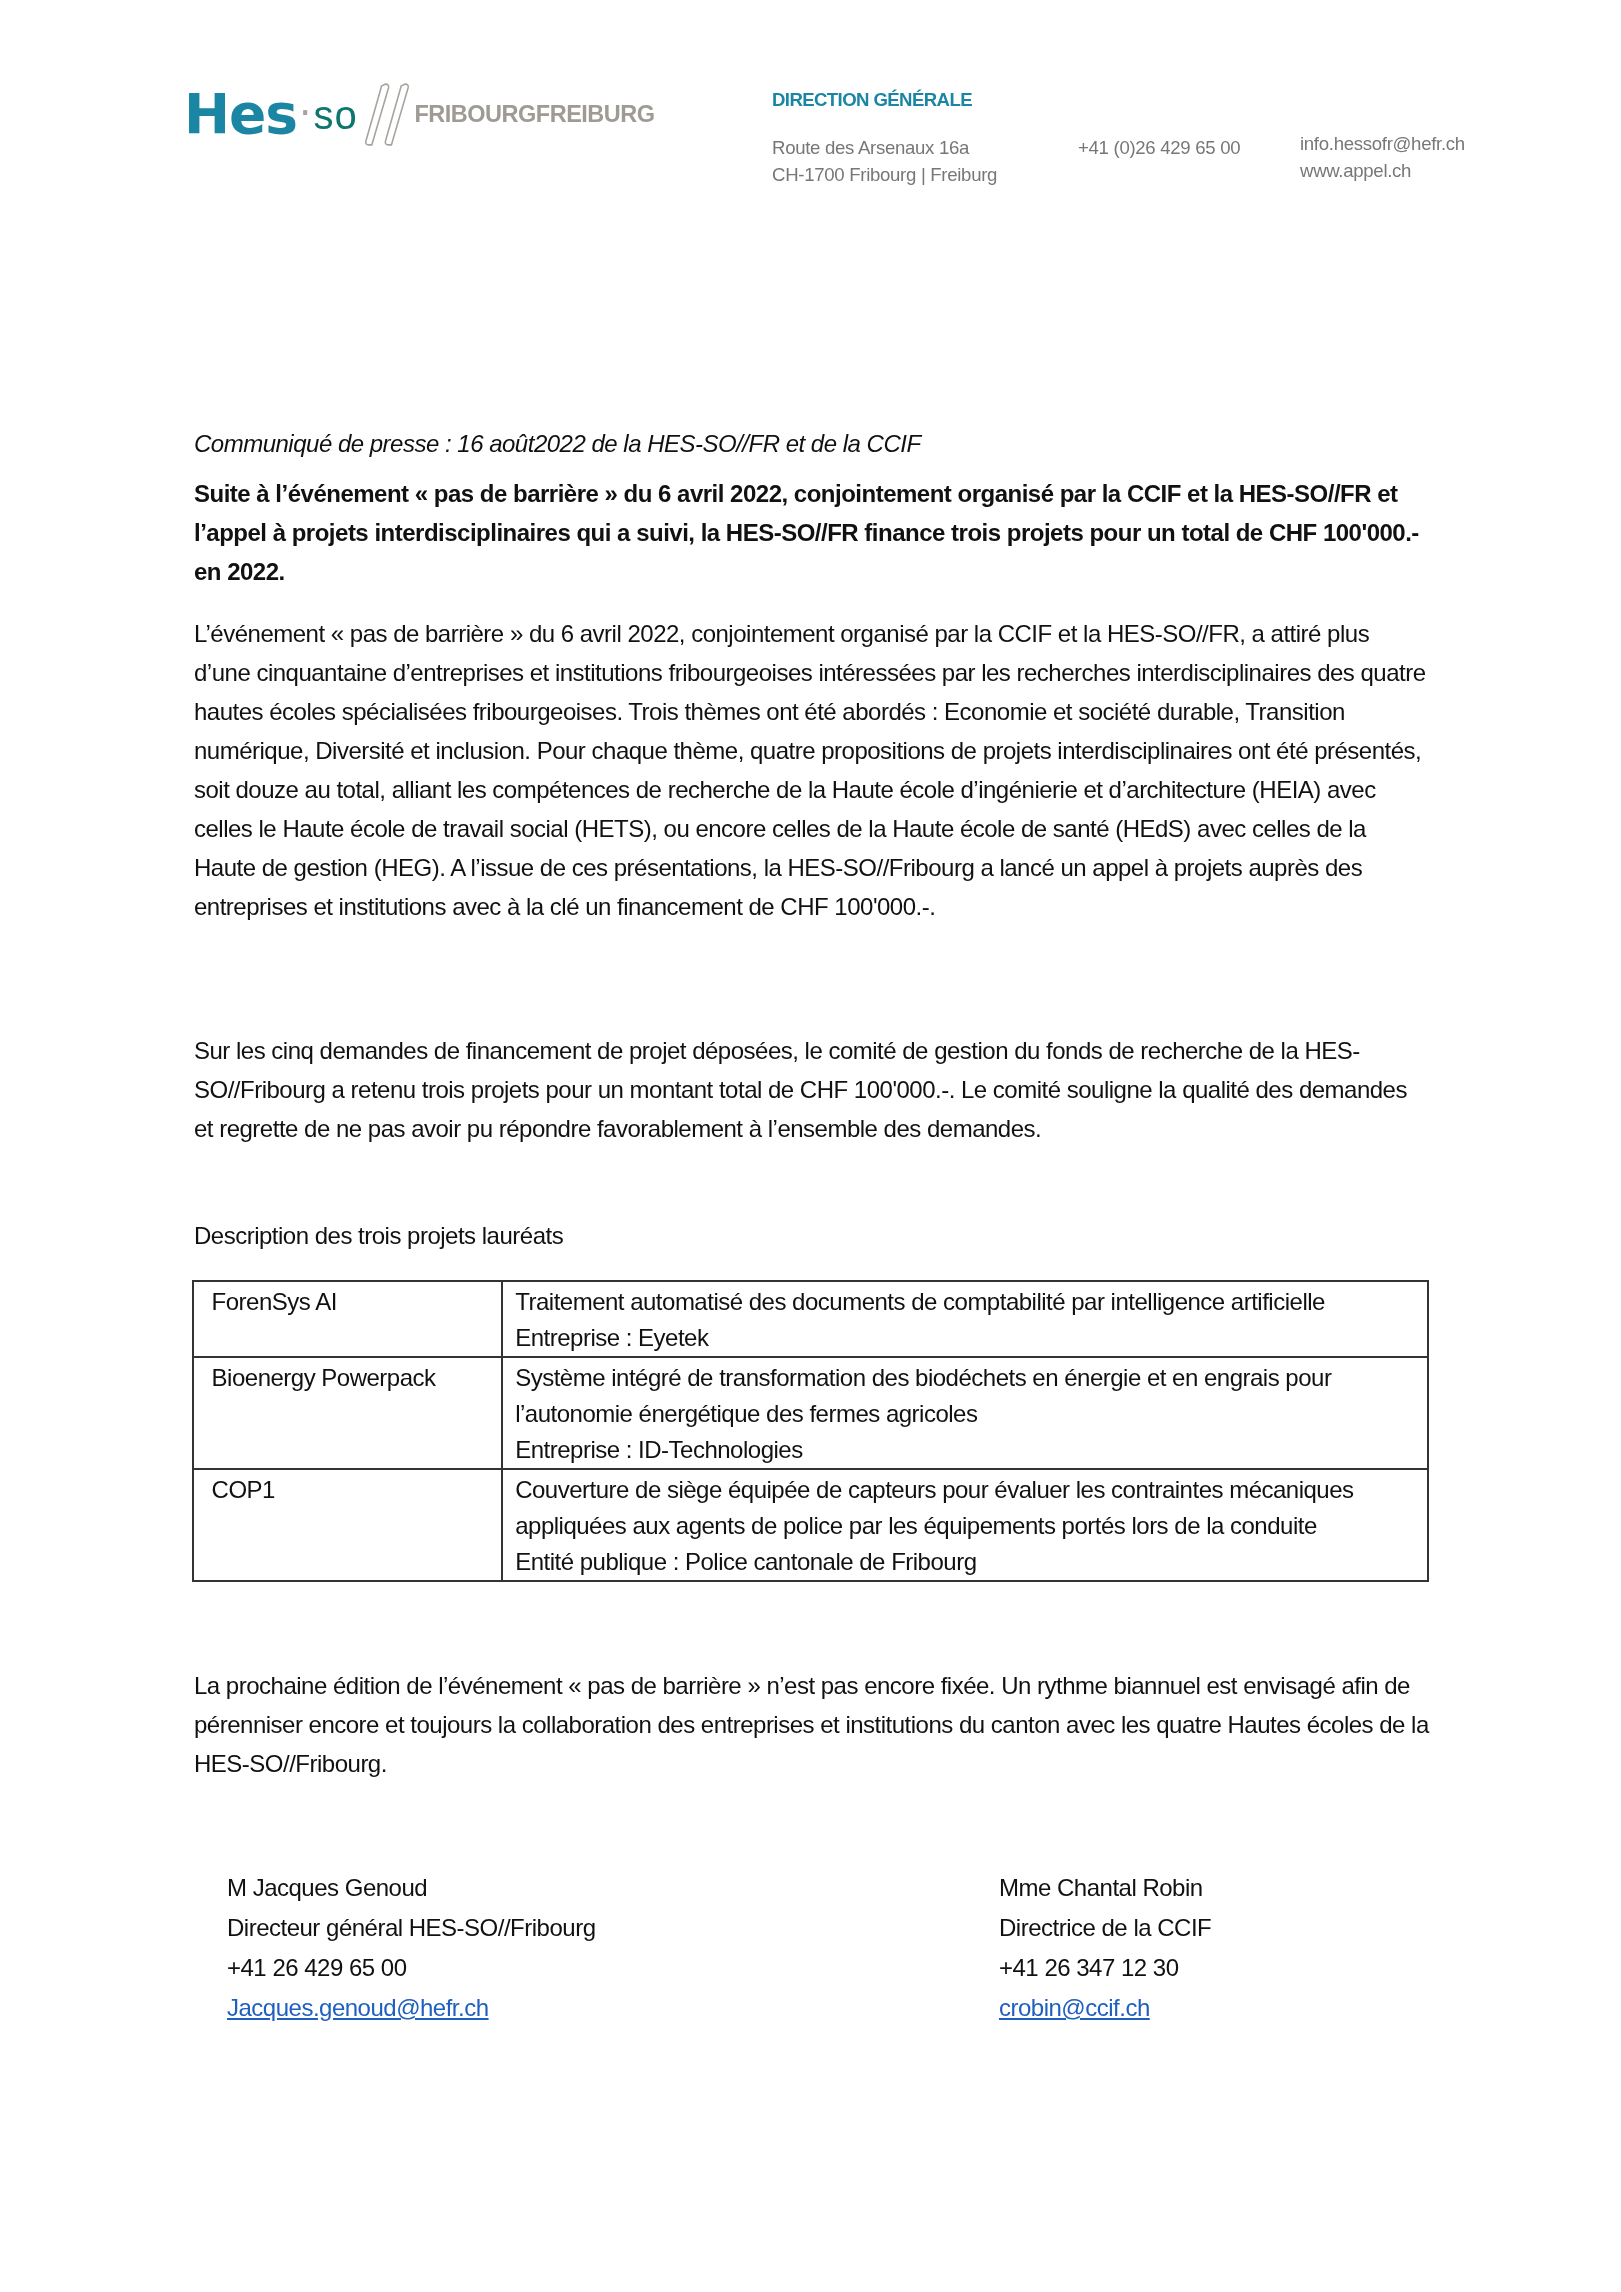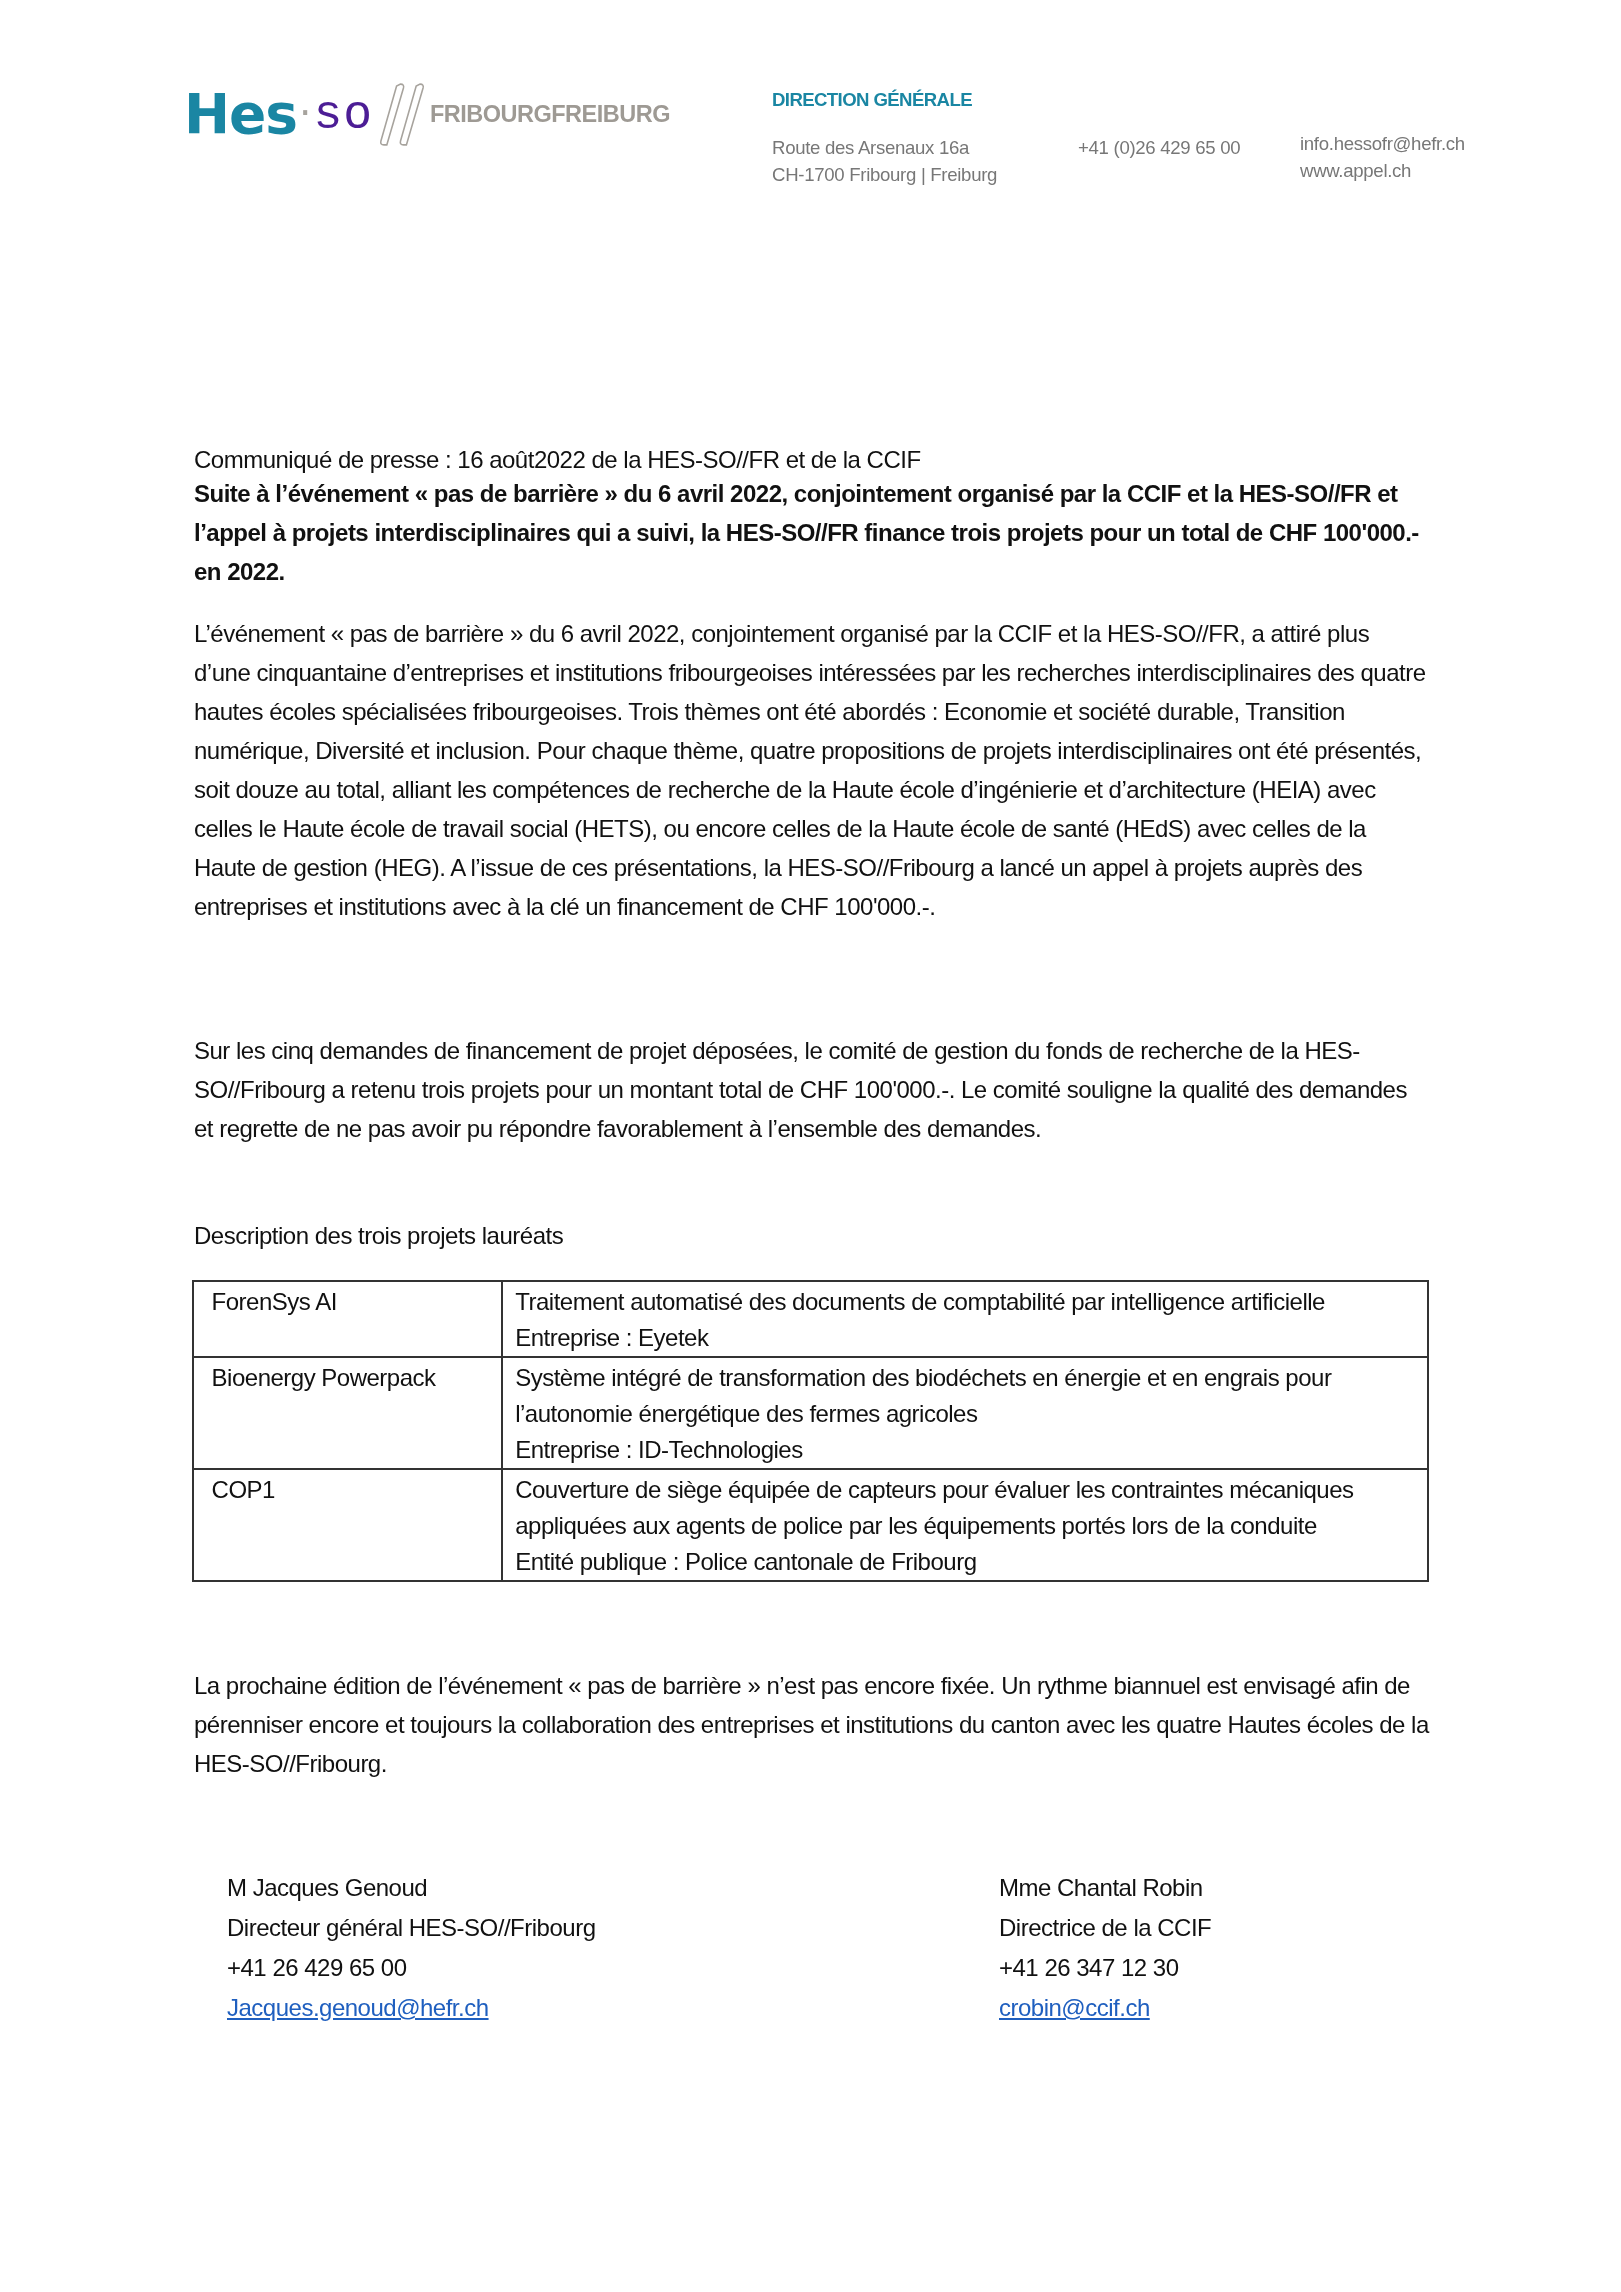--- a/index.html
+++ b/index.html
@@ -7,38 +7,38 @@
     width: 1621px; height: 2293px; position: relative; overflow: hidden;
     font-family: "Liberation Sans", "DejaVu Sans", sans-serif;
     color: #111;
   }
   .page { position: absolute; inset: 0; }
 
   
   .logo { position: absolute; left: 184px; top: 82px; height: 65px; display: flex; align-items: center; }
   .logo-hes { font-family: "DejaVu Sans", sans-serif; font-weight: bold; font-size: 55px; color: #1a86a3; letter-spacing: -1px; line-height: 1; }
   .logo-dot { font-family: "DejaVu Sans", sans-serif; font-size: 39px; color: #a7a39d; margin: 0 2px; line-height: 1; position: relative; top: -2px; }
-  .logo-so { font-family: Liberation Mono, monospace; font-size: 48px; color: #4c1d95; line-height: 1; letter-spacing: 1px; }
+  .logo-so { font-family: Liberation Sans, sans-serif; font-size: 40px; color: #0f766e; line-height: 1; letter-spacing: 1px; }
   .logo-slashes { width: 49px; height: 65px; margin-left: 3.9px; }
   .logo-city { display: flex; flex-direction: row; margin-left: 3.9px; font-family: "Liberation Sans", sans-serif; font-weight: bold; font-size: 23.5px; color: #9e9a94; line-height: 23.5px; letter-spacing: -0.5px; }
 
   .dept-title { position: absolute; left: 772px; top: 89px; font-family: "Liberation Sans", sans-serif; font-weight: bold; font-size: 18.6px; color: #1a86a3; letter-spacing: -0.6px; }
   .hdr-col { position: absolute; font-family: "Liberation Sans", sans-serif; font-size: 18.6px; color: #777; line-height: 26.5px; letter-spacing: -0.3px; }
   .hdr-addr { left: 772px; top: 135px; }
   .hdr-phone { left: 1078px; top: 135px; }
   .hdr-web { left: 1300px; top: 131px; }
 
   
   .body-text {
     position: absolute; left: 194px; width: 1237px;
     font-family: "Liberation Sans Narrow", "Liberation Sans", sans-serif;
     font-size: 24px; line-height: 39px; letter-spacing: -0.5px; color: #111;
     font-stretch: condensed;
   }
-  .p-date { top: 440px; }
+  .p-date { top: 424px; font-style: italic; }
   .p-lead { top: 474px; font-weight: bold; }
   .p-1 { top: 614px; }
   .p-2 { top: 1031px; }
   .p-desc { top: 1216px; }
   .p-3 { top: 1666px; }
   .p-info { top: 1803px; font-weight: bold; }
 
   
   .proj-table { position: absolute; left: 192px; top: 1280px; width: 1237px; border-collapse: collapse;
     font-family: "Liberation Sans", sans-serif; font-size: 24px; line-height: 36px; letter-spacing: -0.5px; color: #111; }

